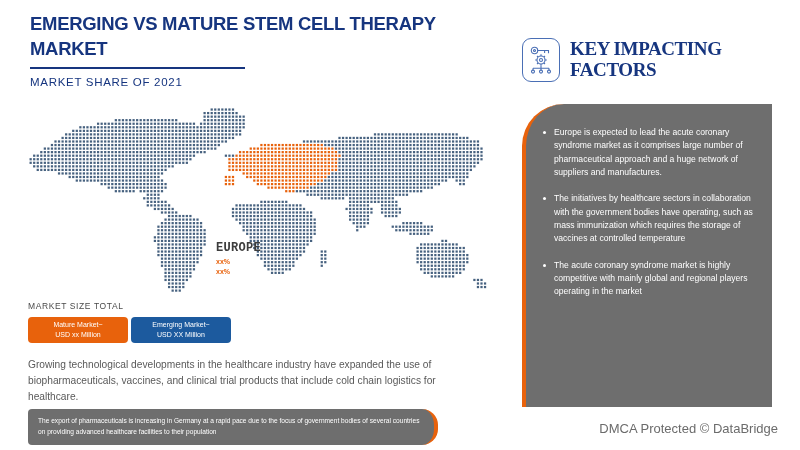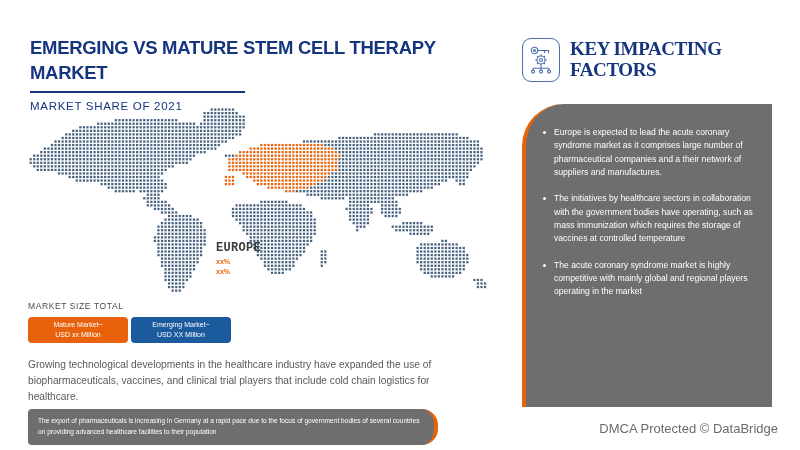--- a/index.html
+++ b/index.html
@@ -15,21 +15,21 @@
     background: #ffffff;
   }
 
   
   #left-col {
     position: absolute;
     left: 0; top: 0;
     width: 500px; height: 450px;
   }
 
-  #title-block { position: absolute; left: 30px; top: 12px; width: 440px; margin-top: 24px; }
+  #title-block { position: absolute; left: 30px; top: 12px; width: 440px; }
   #main-title {
     font-size: 18.5px;
     font-weight: bold;
     letter-spacing: -0.3px;
     line-height: 1.35;
     color: #16357F;
     text-transform: uppercase;
     width: 420px;
   }
   #title-rule {
@@ -2964,21 +2964,21 @@
     <div class="legend-chip" id="legend-chip-mature">
       <span>Mature Market~</span>
       <span>USD xx Million</span>
     </div>
 
     <div class="legend-chip" id="legend-chip-emerging">
       <span>Emerging Market~</span>
       <span>USD XX Million</span>
     </div>
 
-    <div id="body-paragraph">Growing technological developments in the healthcare industry have expanded the use of biopharmaceuticals, vaccines, and clinical trial players that include cold chain logistics for healthcare.</div>
+    <div id="body-paragraph">Growing technological developments in the healthcare industry have expanded the use of biopharmaceuticals, vaccines, and clinical trial products that include cold chain logistics for healthcare.</div>
 
     <div id="callout">
       <div id="callout-text">The export of pharmaceuticals is increasing in Germany at a rapid pace due to the focus of government bodies of several countries on providing advanced healthcare facilities to their population</div>
     </div>
   </div>
 
   <div id="right-col">
 
     <div id="kif-header">
       <div id="key-icon-box">
@@ -2994,21 +2994,21 @@
           <circle cx="5" cy="26.6" r="1.5"></circle>
           <circle cx="13" cy="26.6" r="1.5"></circle>
           <circle cx="21" cy="26.6" r="1.5"></circle>
         </svg>
       </div>
       <div id="kif-title">KEY IMPACTING FACTORS</div>
     </div>
 
     <div id="factors-panel">
       <ul id="factors-list">
-        <li>Europe is expected to lead the acute coronary syndrome market as it comprises large number of pharmaceutical companies and a their network of suppliers and manufactures.</li>
+        <li>Europe is expected to lead the acute coronary syndrome market as it comprises large number of pharmaceutical approach and a huge network of suppliers and manufactures.</li>
         <li>The initiatives by healthcare sectors in collaboration with the government bodies have operating, such as mass immunization which requires the storage of vaccines at controlled temperature</li>
         <li>The acute coronary syndrome market is highly competitive with mainly global and regional players operating in the market</li>
       </ul>
     </div>
 
     <div id="footer-credit">DMCA Protected © DataBridge</div>
   </div>
 </div>
 
 </body></html>

